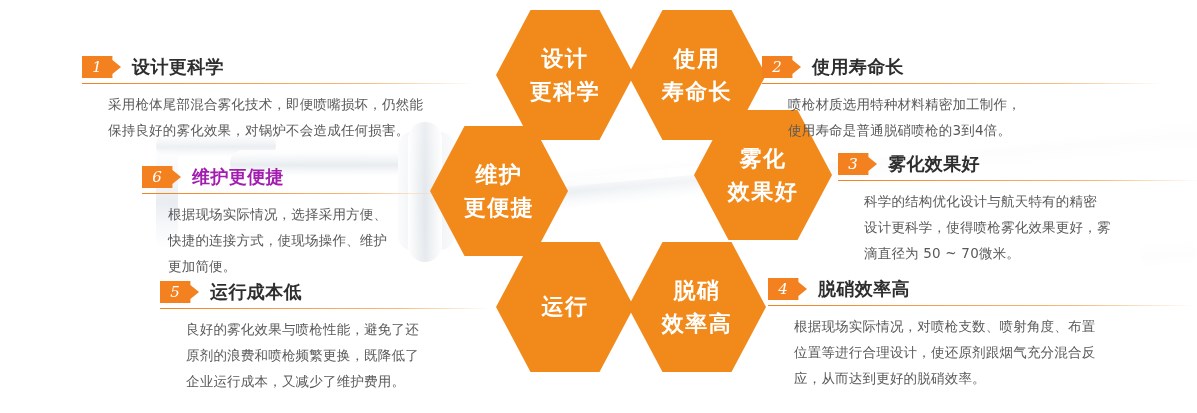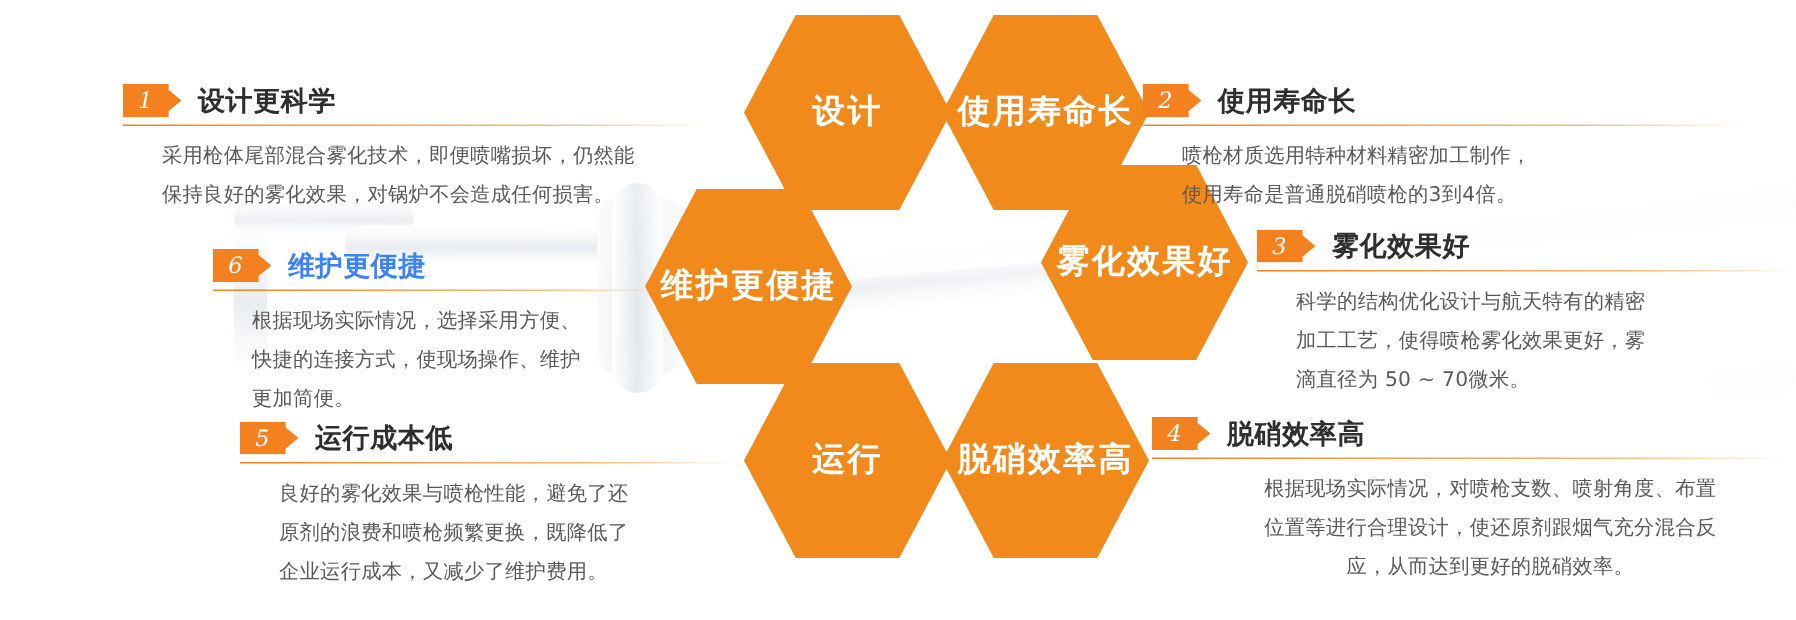--- a/index.html
+++ b/index.html
@@ -40,21 +40,21 @@
 
   
   .hex {
     position: absolute;
     width: 138px;
     height: 134px;
     background: var(--hexcolor, #F18A1B);
     -webkit-clip-path: polygon(25% 1.5%, 75% 1.5%, 100% 50%, 75% 98.5%, 25% 98.5%, 0% 50%);
     clip-path: polygon(25% 1.5%, 75% 1.5%, 100% 50%, 75% 98.5%, 25% 98.5%, 0% 50%);
     display: flex;
-    flex-direction: row;
+    flex-direction: column;
     align-items: center;
     justify-content: center;
     color: #ffffff;
     font-weight: bold;
     font-size: 22px;
     line-height: 1.52;
     letter-spacing: 1.5px;
     text-align: center;
   }
   .hex span { display: block; white-space: nowrap; }
@@ -135,20 +135,21 @@
     <div class="lance-body" style="left:452px; top:188px; width:740px; height:9px; border-radius:5px;
                 background:linear-gradient(to right, rgba(255,255,255,.1), #ffffff 30%, #ffffff 70%, rgba(255,255,255,.2));
                 transform:rotate(-5.2deg); transform-origin:left center;"></div>
     <div class="lance-body" style="left:1140px; top:238px; width:56px; height:30px; border-radius:15px;
                 transform:rotate(-5deg);"></div>
     <div class="vignette"></div>
   </div>
 
   <div class="hex" style="left: 496px; top: 8px; --hexcolor: #F18A1B;">
     <span>设计</span>
+    <span>更科学</span>
   </div>
 
   <div class="hex" style="left: 628px; top: 8px; --hexcolor: #F18A1B;">
     <span>使用</span>
     <span>寿命长</span>
   </div>
 
   <div class="hex" style="left: 430px; top: 124px; --hexcolor: #F18A1B;">
     <span>维护</span>
     <span>更便捷</span>
@@ -199,34 +200,34 @@
   <div class="feature" style="left: 838px; top: 152px; width: 360px; --accent: #F4811F;">
     <div class="feat-head">
       <div class="badge">
         <b>3</b>
       </div>
       <div class="feat-title" style="color: rgb(46, 46, 46);">雾化效果好</div>
     </div>
     <div class="rule"></div>
     <div class="feat-body indent" style="color: rgb(89, 89, 89);">
       <p>科学的结构优化设计与航天特有的精密</p>
-      <p>加工工艺，使得喷枪雾化效果更好，雾</p>
+      <p>设计更科学，使得喷枪雾化效果更好，雾</p>
       <p>滴直径为 50 ~ 70微米。</p>
     </div>
   </div>
 
   <div class="feature" style="left: 768px; top: 277px; width: 425px; --accent: #F4811F;">
     <div class="feat-head">
       <div class="badge">
         <b>4</b>
       </div>
       <div class="feat-title" style="color: rgb(46, 46, 46);">脱硝效率高</div>
     </div>
     <div class="rule"></div>
-    <div class="feat-body indent" style="color: rgb(89, 89, 89); text-align: center;">
+    <div class="feat-body indent" style="color: rgb(89, 89, 89);">
       <p>根据现场实际情况，对喷枪支数、喷射角度、布置</p>
       <p>位置等进行合理设计，使还原剂跟烟气充分混合反</p>
       <p>应，从而达到更好的脱硝效率。</p>
     </div>
   </div>
 
   <div class="feature" style="left: 160px; top: 280px; width: 330px; --accent: #F4811F;">
     <div class="feat-head">
       <div class="badge">
         <b>5</b>
@@ -239,21 +240,21 @@
       <p>原剂的浪费和喷枪频繁更换，既降低了</p>
       <p>企业运行成本，又减少了维护费用。</p>
     </div>
   </div>
 
   <div class="feature" style="left: 142px; top: 165px; width: 300px; --accent: #F4811F;">
     <div class="feat-head">
       <div class="badge">
         <b>6</b>
       </div>
-      <div class="feat-title" style="color: #3b82f6;">维护更便捷</div>
+      <div class="feat-title" style="color: #a21caf;">维护更便捷</div>
     </div>
     <div class="rule"></div>
     <div class="feat-body indent" style="color: rgb(89, 89, 89);">
       <p>根据现场实际情况，选择采用方便、</p>
       <p>快捷的连接方式，使现场操作、维护</p>
       <p>更加简便。</p>
     </div>
   </div>
 
 </div>

